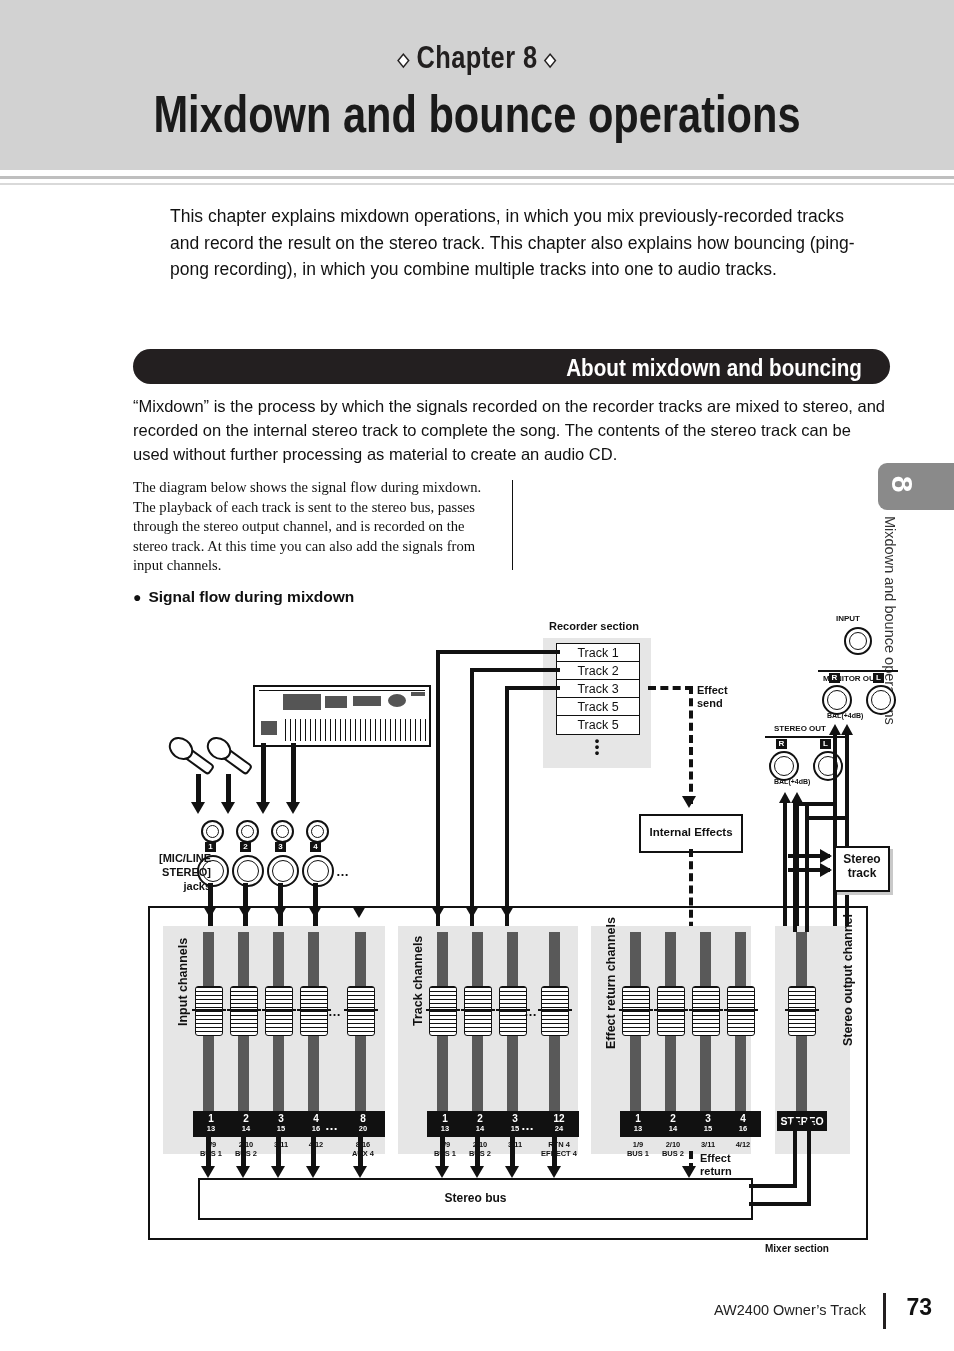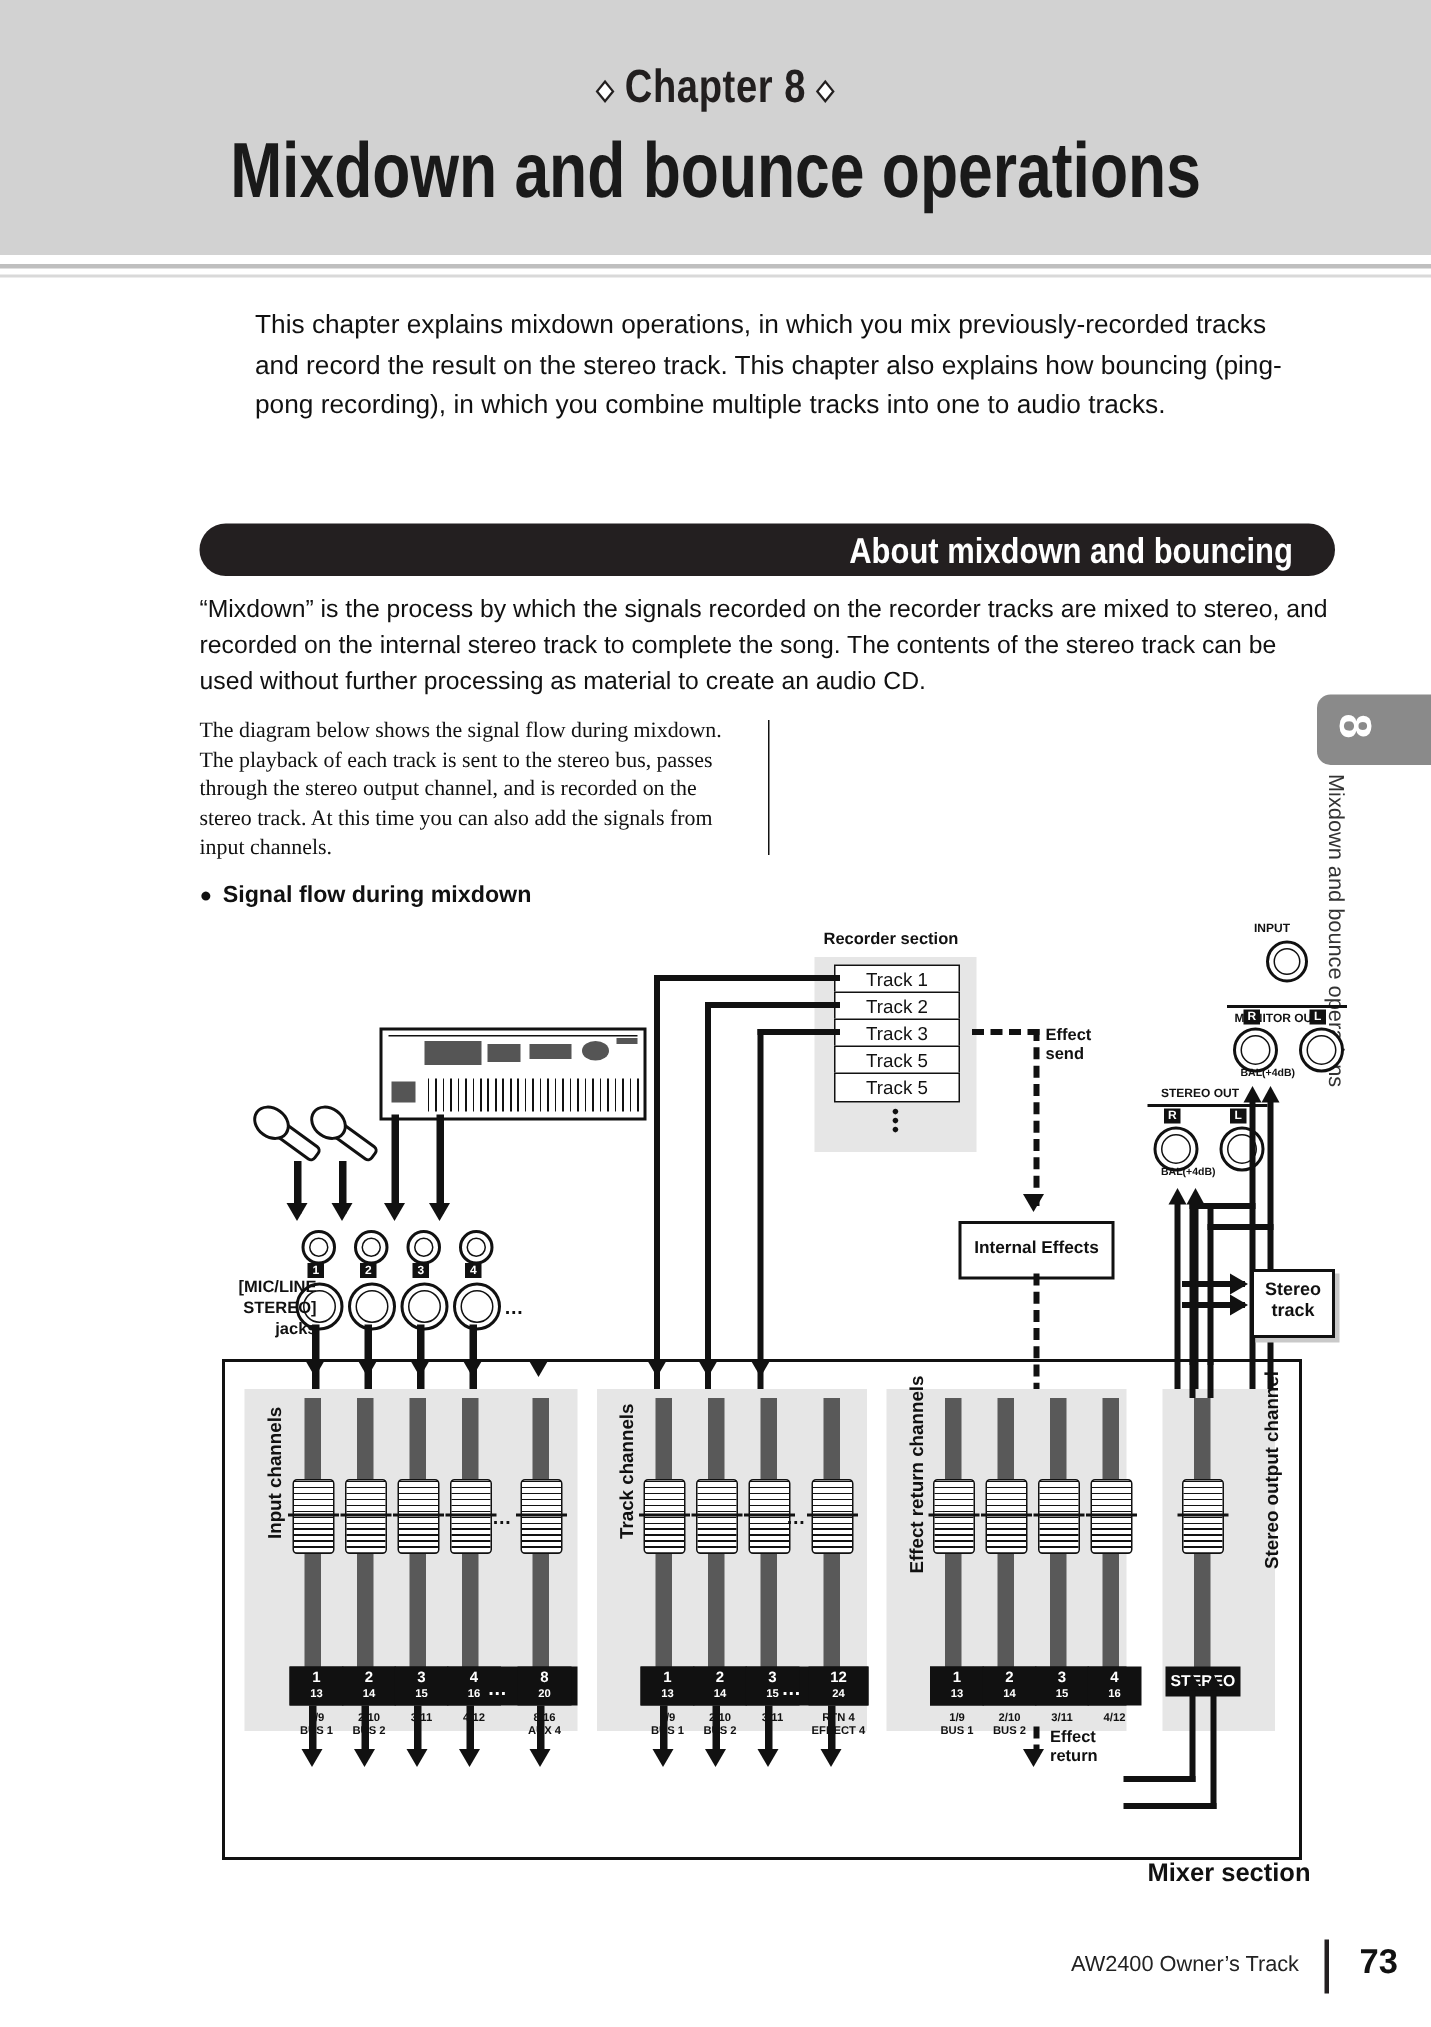--- a/index.html
+++ b/index.html
@@ -446,29 +446,30 @@
   <div class="arw-d" style="left:505px;top:560px;"></div>
   <div class="arw-d" style="left:547px;top:560px;"></div>
 
   <div class="dline-v" style="left:689px;top:545px;height:20px;"></div>
   <div class="arw-d" style="left:682px;top:560px;"></div>
   <div class="lbl" style="left:700px;top:546px;line-height:13px;">
     <div>Effect</div>
     <div>return</div>
   </div>
 
+  <div class="boxw" style="left:198px;top:572px;width:551px;height:38px;line-height:36px;text-align:center;font-size:12px;font-weight:bold;">Stereo bus</div>
 
   <div class="line" style="left:749px;top:578px;width:48px;height:4px;"></div>
   <div class="line" style="left:793px;top:520px;width:4px;height:62px;"></div>
   <div class="line" style="left:749px;top:596px;width:62px;height:4px;"></div>
   <div class="line" style="left:807px;top:520px;width:4px;height:80px;"></div>
   <div class="arw-u" style="left:789px;top:510px;"></div>
   <div class="arw-u" style="left:803px;top:510px;"></div>
 
   <div class="line" style="left:793px;top:300px;width:4px;height:26px;"></div>
   <div class="line" style="left:805px;top:300px;width:4px;height:26px;"></div>
   <div class="line" style="left:793px;top:196px;width:4px;height:108px;"></div>
   <div class="line" style="left:805px;top:196px;width:4px;height:108px;"></div>
   <div class="line" style="left:793px;top:196px;width:44px;height:4px;"></div>
   <div class="line" style="left:805px;top:210px;width:44px;height:4px;"></div>
 
-  <div class="lbl" style="left:765px;top:636px;font-size:17px;">Mixer section</div>
+  <div class="lbl" style="left:765px;top:636px;font-size:10px;">Mixer section</div>
 </div>
 
 </body></html>

